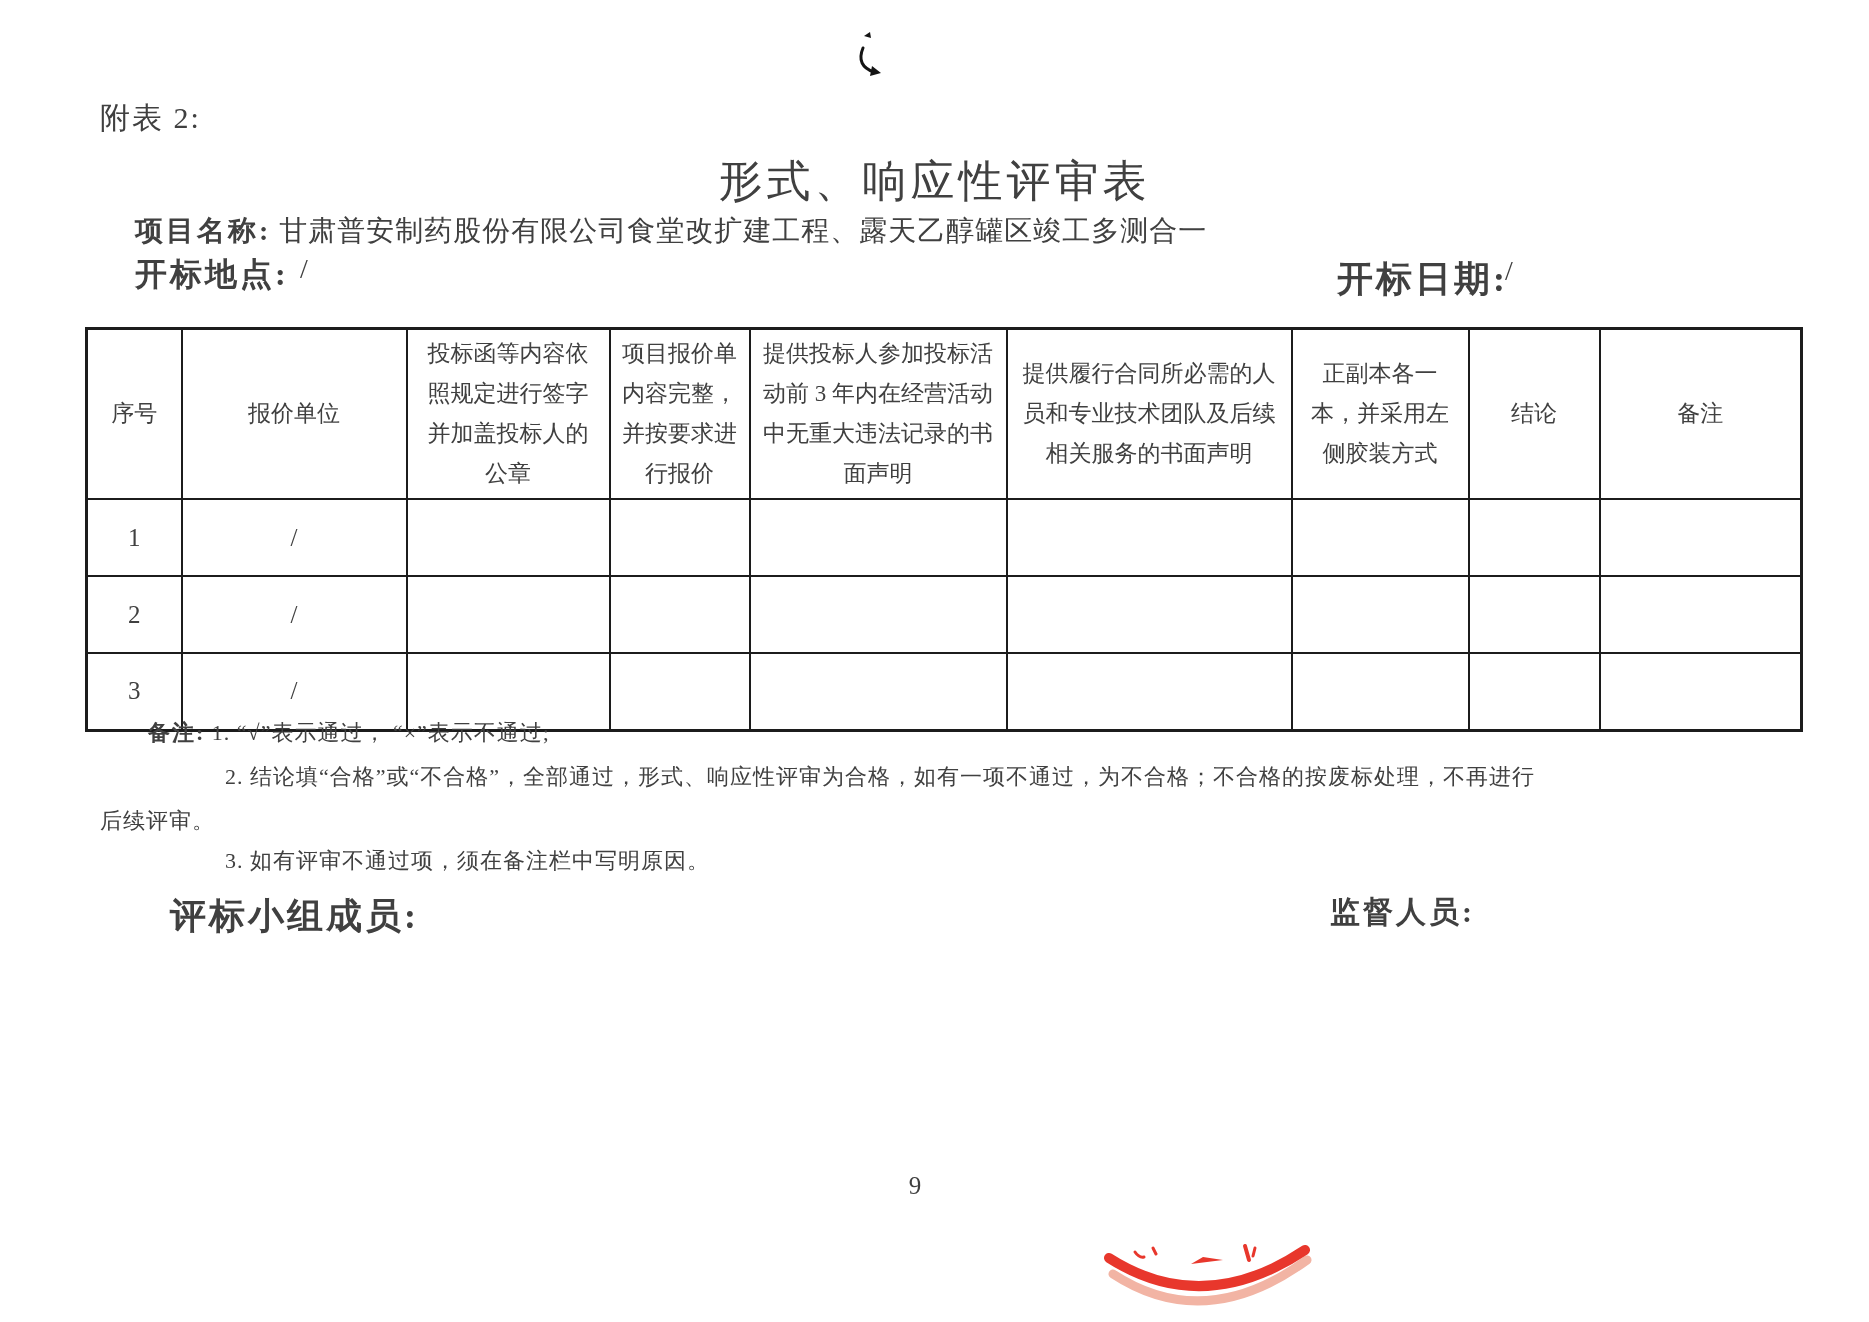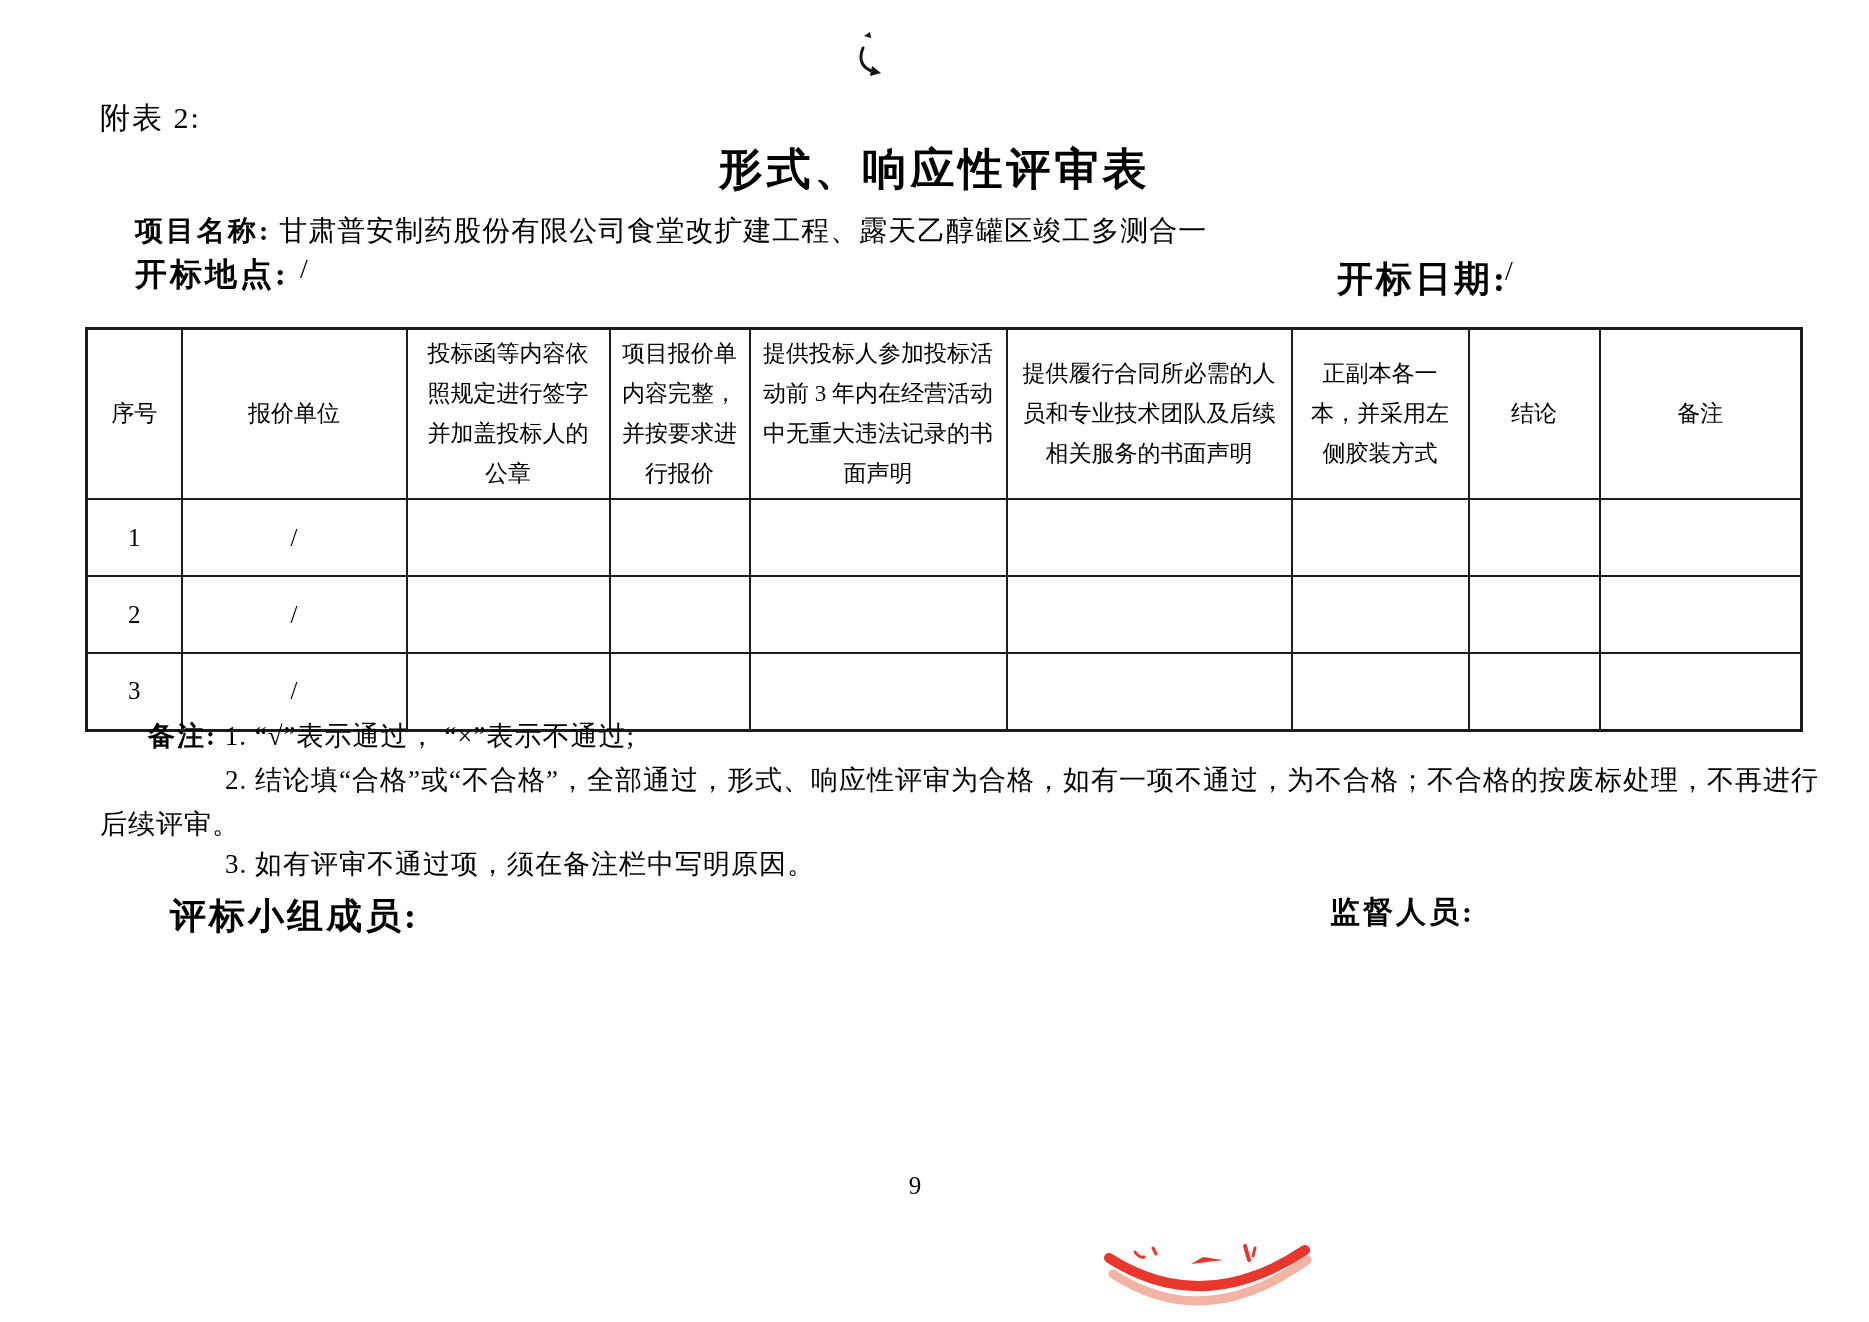--- a/index.html
+++ b/index.html
@@ -1,30 +1,30 @@
 <!DOCTYPE html>
 <html><head>
 <meta charset="utf-8">
 <style>
   html,body{margin:0;padding:0;background:#ffffff;}
   .page{
     position:relative;
     width:1869px;height:1322px;
     background:#ffffff;
     font-family:"Liberation Serif","DejaVu Serif",serif;
-    color:#000000;
+    color:#404040;
     overflow:hidden;
   }
   .attach-label{
     position:absolute;left:100px;top:98px;
     font-size:30px;letter-spacing:2px;
   }
   .doc-title{
-    position:absolute;left:0;top:140px;width:100%;
-    text-align:center;font-size:44px;font-weight:bold;letter-spacing:4px;
+    position:absolute;left:0;top:152px;width:100%;
+    text-align:center;font-size:44px;font-weight:normal;letter-spacing:4px;
   }
   .project-line{
     position:absolute;left:135px;top:212px;
     font-size:28px;letter-spacing:1px;white-space:nowrap;
   }
   .project-line .lbl{font-weight:bold;letter-spacing:3px;margin-top:16px;}
   .loc-label{
     position:absolute;left:135px;top:253px;
     font-size:32px;font-weight:bold;letter-spacing:3px;
   }
@@ -45,21 +45,21 @@
     text-align:center;vertical-align:middle;
     font-size:23px;line-height:40px;
     padding:4px 10px;
     font-weight:normal;
     word-break:break-all;
   }
   table.review thead tr{height:158px;}
   table.review tbody tr{height:77px;}
   table.review tbody td{font-size:25px;}
 
-  .notes{position:absolute;font-size:27px;letter-spacing:1px;white-space:nowrap;}
+  .notes{position:absolute;font-size:22px;letter-spacing:1px;white-space:nowrap;}
   .notes .lbl{font-weight:bold;letter-spacing:2px;}
   .n1{left:148px;top:718px;}
   .n2{left:225px;top:762px;}
   .n3{left:100px;top:806px;}
   .n4{left:225px;top:846px;}
 
   .sig-committee{
     position:absolute;left:170px;top:892px;
     font-size:36px;font-weight:bold;letter-spacing:3px;text-align:center;
   }

